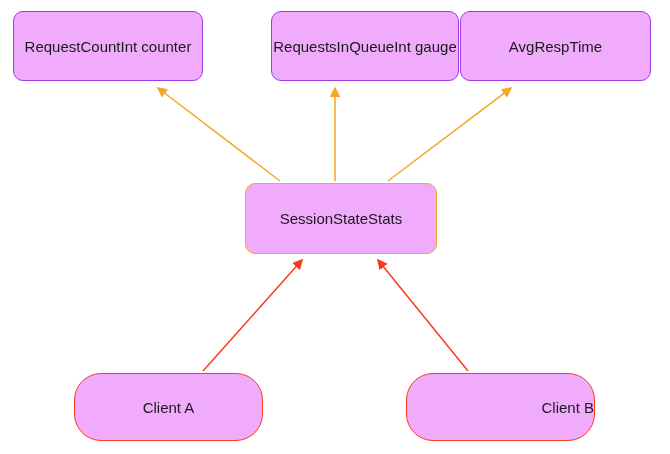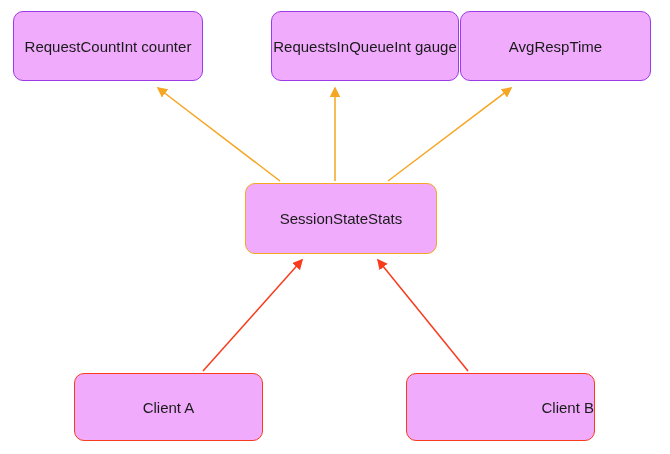--- a/index.html
+++ b/index.html
@@ -33,21 +33,21 @@
     flex-direction: row;
     align-items: center;
     justify-content: center;
     text-align: center;
     font-size: 15px;
     line-height: 19px;
     color: #1a1a1a;
   }
   .node--metric { border-color: var(--metric-border, #9b3be6); }
   .node--hub    { border-color: var(--hub-border, #f5a623); }
-  .node--client { border-color: var(--client-border, #f93b1d); }
+  .node--client { border-color: var(--client-border, #f93b1d); border-radius: 27px; }
   .node .subtitle:empty { display: none; }
 </style>
 </head>
 <body>
 
 <div class="canvas">
 
   <svg class="edges-layer" id="edges-svg" width="670" height="454" viewBox="0 0 670 454" xmlns="http://www.w3.org/2000/svg">
     <defs id="edge-defs">
         <marker id="arrow-f5a623" viewBox="0 0 10 10" refX="8.5" refY="5" markerWidth="7" markerHeight="7" orient="auto">

